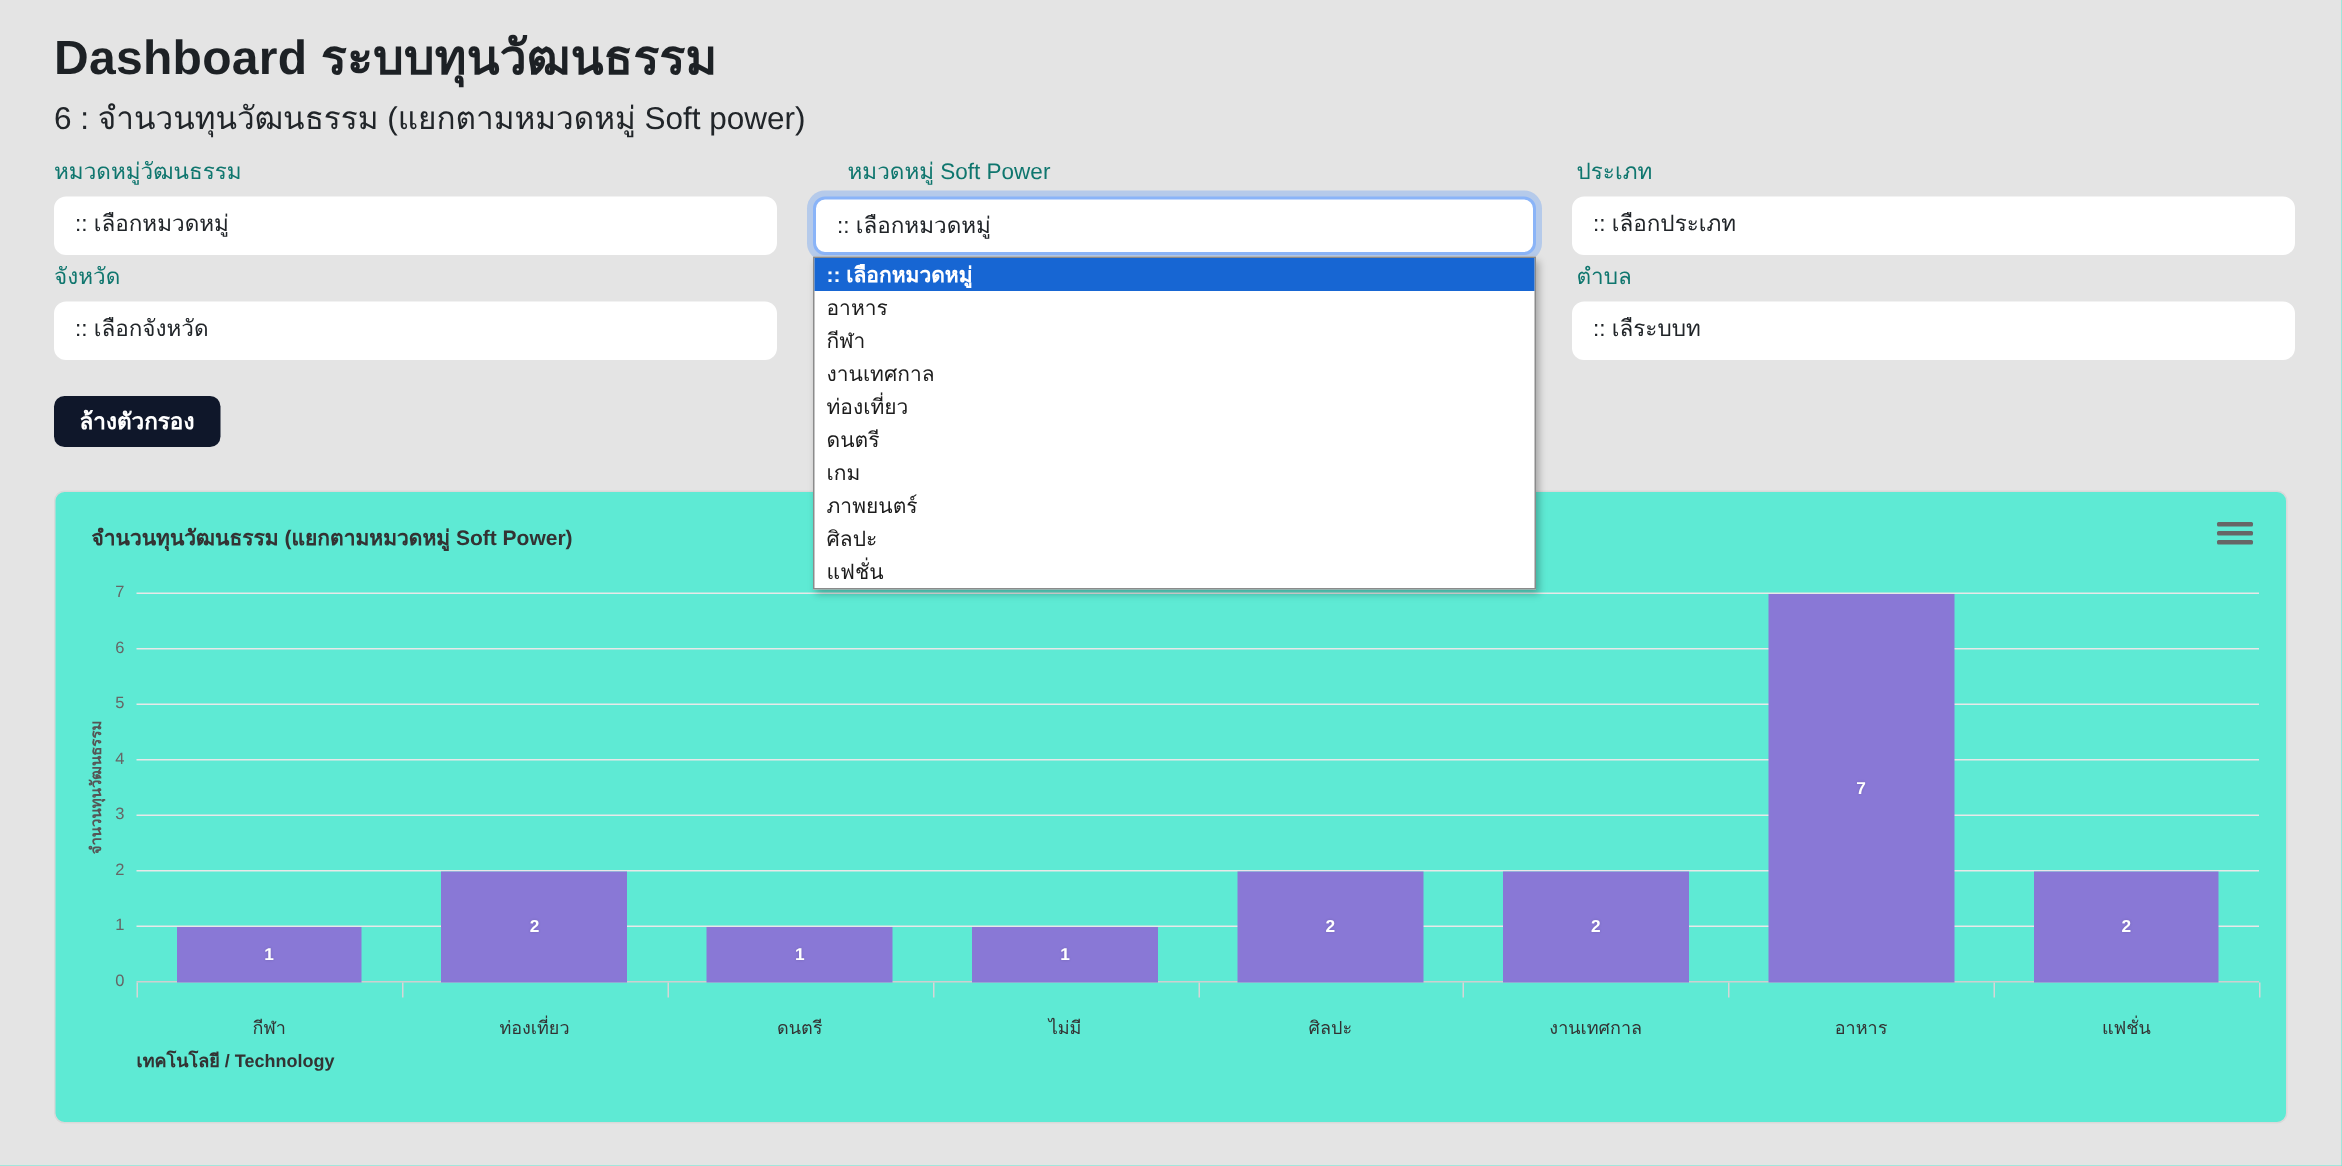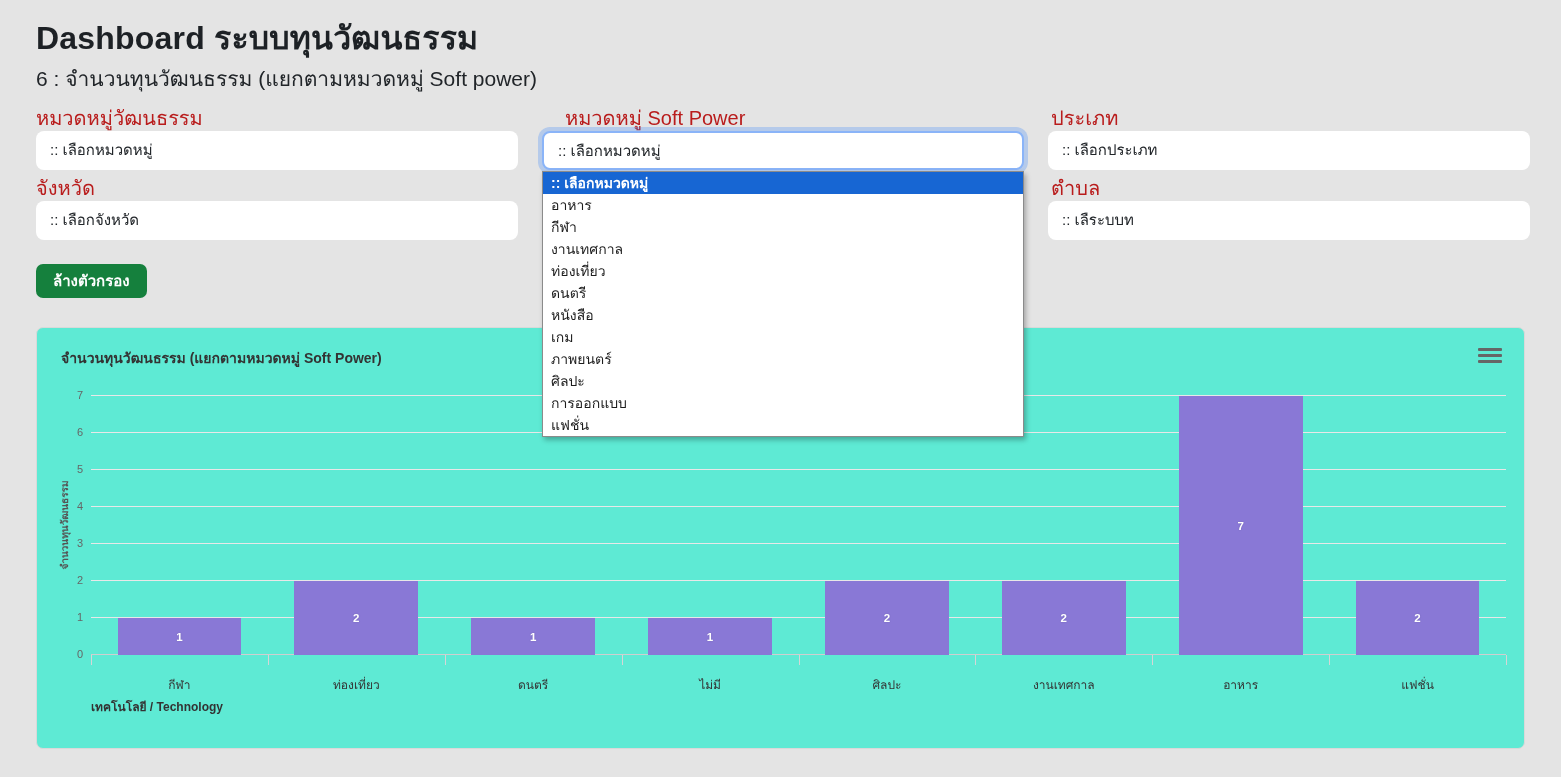--- a/index.html
+++ b/index.html
@@ -11,35 +11,35 @@
     color:#212529;
   }
   .page-title {
     position:absolute; left:36px; top:12px;
     font-size:32px; font-weight:700; color:#1d2125; letter-spacing:.2px;
   }
   .page-subtitle {
     position:absolute; left:36px; top:62px;
     font-size:21px; font-weight:500; color:#212529;
   }
-  .flabel { position:absolute; font-size:20px; color:#b91c1c; }
+  .flabel { position:absolute; font-size:15px; color:#0f766e; }
   .fselect {
     position:absolute; width:482px; height:39px;
     background:#fff; border-radius:8px;
     font-size:15px; color:#212529; line-height:37px;
     padding-left:14px; cursor:pointer;
   }
   .fselect.focused {
     border:2px solid #8ab4f8;
     box-shadow:0 0 0 4px rgba(13,110,253,.22);
     line-height:35px;
   }
   .clear-btn {
     position:absolute; left:36px; top:264px; height:34px;
-    background:#15803d; color:#fff; border:none; border-radius:7px;
+    background:#0f172a; color:#fff; border:none; border-radius:7px;
     font-family:inherit; font-size:15px; font-weight:700;
     padding:0 17px; cursor:pointer;
   }
   .dropdown-panel {
     position:absolute; left:542px; top:171px; width:482px;
     background:#fff; border:1px solid #8b8b8b;
     box-shadow:2px 3px 5px rgba(0,0,0,.28);
     z-index:20; padding:0;
   }
   .dropdown-panel .opt {
@@ -118,25 +118,23 @@
 
 <button class="clear-btn">ล้างตัวกรอง</button>
 
 <div class="dropdown-panel" id="dropdown-panel">
     <div class="opt sel">:: เลือกหมวดหมู่</div>
     <div class="opt">อาหาร</div>
     <div class="opt">กีฬา</div>
     <div class="opt">งานเทศกาล</div>
     <div class="opt">ท่องเที่ยว</div>
     <div class="opt">ดนตรี</div>
-    <div class="opt">หนังสือ</div>
     <div class="opt">เกม</div>
     <div class="opt">ภาพยนตร์</div>
     <div class="opt">ศิลปะ</div>
-    <div class="opt">การออกแบบ</div>
     <div class="opt">แฟชั่น</div>
   </div>
 
 <div class="chart-card">
   <div class="chart-title">จำนวนทุนวัฒนธรรม (แยกตามหมวดหมู่ Soft Power)</div>
   <div class="chart-menu">
     <span></span>
     <span></span>
     <span></span>
   </div>

